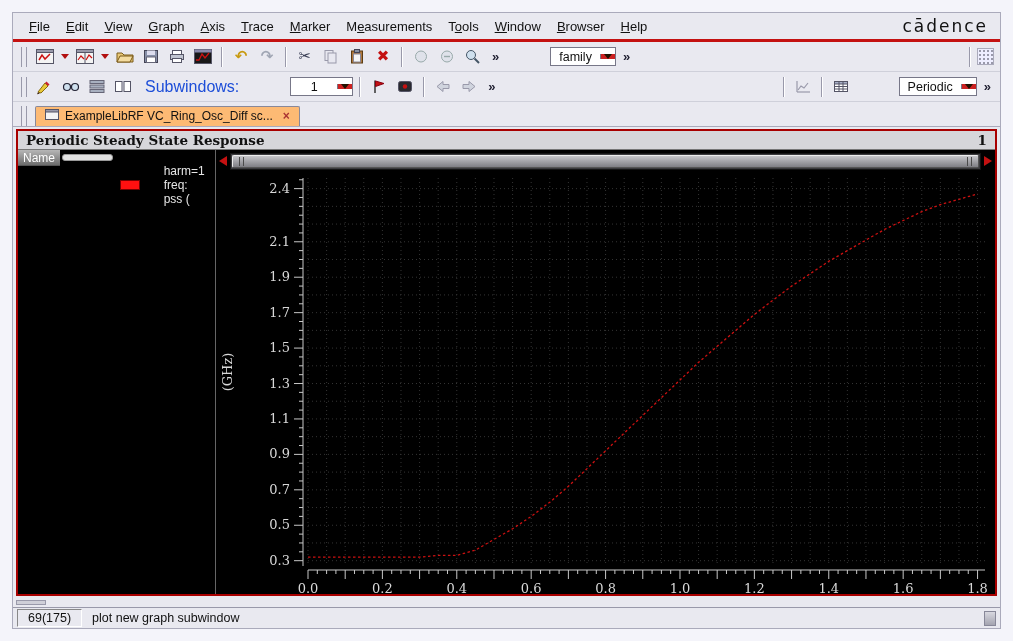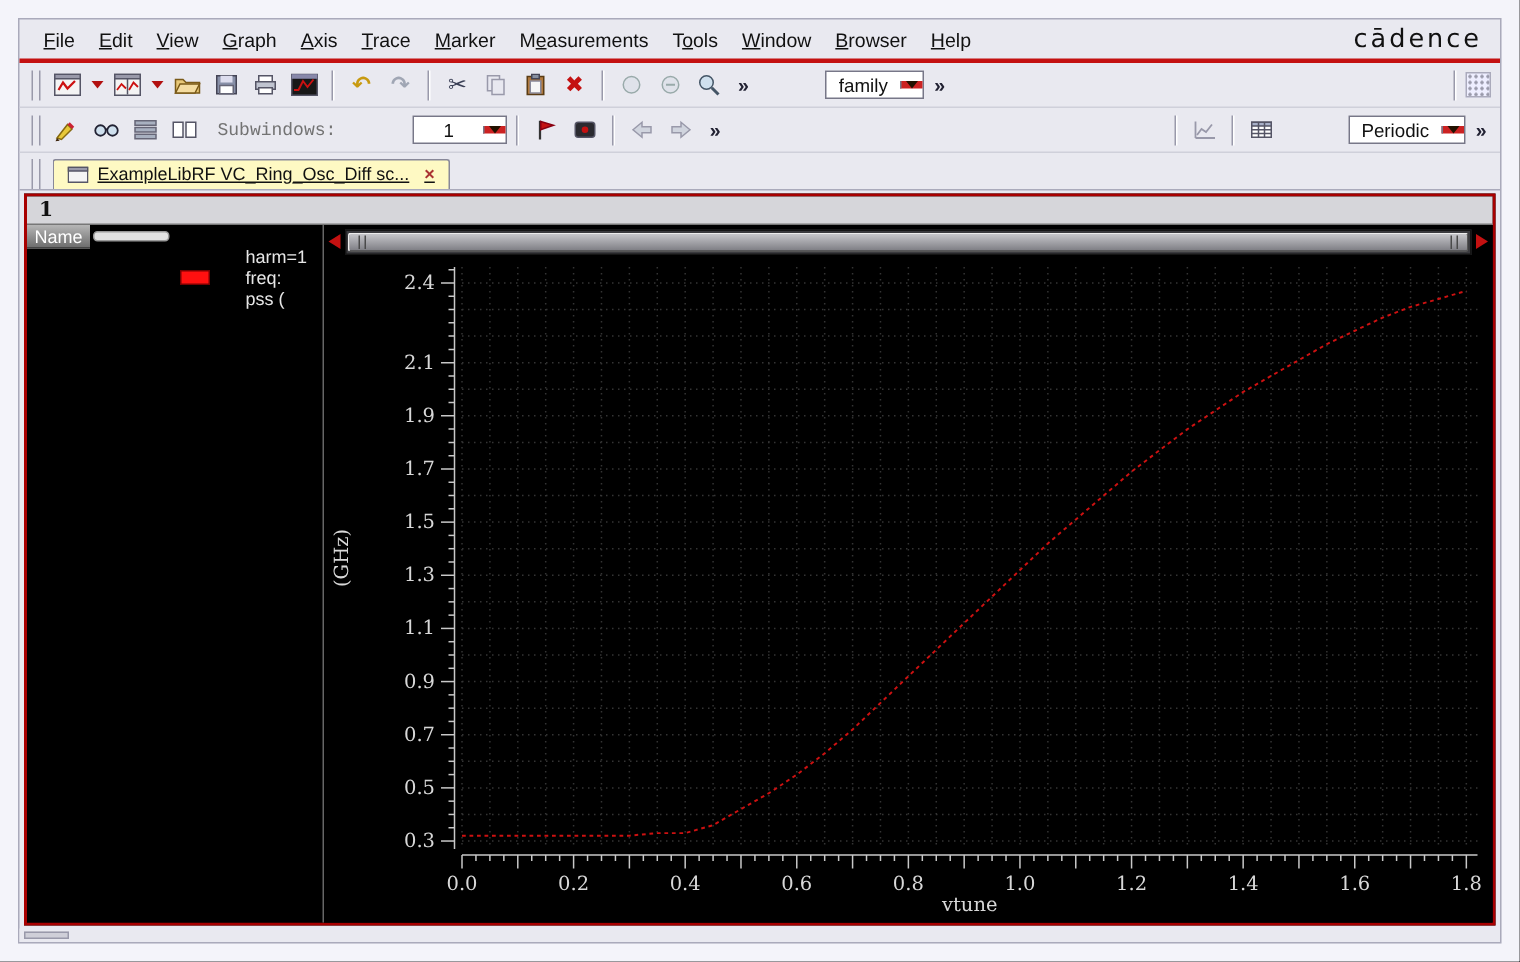--- a/index.html
+++ b/index.html
@@ -36,31 +36,31 @@
   .ovf { font-size:13px; font-weight:bold; color:#223; margin:0 5px; }
   .caretbtn { width:12px; height:20px; display:flex; align-items:center; justify-content:center; }
   .caret { width:0; height:0; border-left:4px solid transparent; border-right:4px solid transparent;
            border-top:5px solid #b21010; }
   .combo { display:flex; align-items:center; border:1px solid #778; background:#fff; height:19px;margin-left:44px; }
   .combo .val { padding:1px 8px 0; font-size:12.5px; min-width:46px; color:#111; }
   .combo .cbtn { width:15px; background:#c22; border-left:1px solid #778;
                  display:flex; align-items:center; justify-content:center; }
   .combo .cbtn::after { content:''; border-left:4px solid transparent; border-right:4px solid transparent;
                         border-top:5px solid #210; }
-  .tlabel { font-size:12px; margin:0 5px 0 8px; color:#737373; white-space:nowrap;font-family:Liberation Mono, monospace; }
+  .tlabel { font-size:16px; margin:0 5px 0 8px; color:#1d4ed8; white-space:nowrap; }
   .spacer { flex:1; }
   .dotbox { width:17px; height:17px; border:1px solid #aab; margin-right:2px;
             background-image:radial-gradient(#99a 1px, transparent 1.2px); background-size:4px 4px;
             background-color:#eef; }
 
   
   .tabbar { height:25px; display:flex; align-items:flex-end; padding:2px 4px 0; gap:4px;
             border-bottom:1px solid #aab; flex:0 0 auto; }
-  .tab { display:flex; align-items:center; gap:6px; background:#fef9c3; border:1px solid #889;
-         border-bottom:none; padding:2px 9px 3px; font-size:12px; border-radius:2px 2px 0 0; color:#111;text-decoration:underline; }
+  .tab { display:flex; align-items:flex-start; gap:6px; background:#fdba74; border:1px solid #889;
+         border-bottom:none; padding:2px 9px 3px; font-size:12px; border-radius:2px 2px 0 0; color:#111; }
   .tabclose { color:#a33; font-weight:bold; font-size:12px; margin-left:4px; }
 
   
   .graphwrap { flex:1 1 auto; min-height:0; padding:2px 3px; }
   .graphwin { height:100%; border:2px solid #a80000; background:#000; display:flex; flex-direction:column; }
   .gtitle { height:19px; flex:0 0 auto; display:flex; justify-content:space-between; align-items:center;
             padding:0 8px; background:#d6d6da; border-bottom:1px solid #777;
             font-family:"DejaVu Serif","Liberation Serif",serif; font-weight:bold; font-size:13.5px; color:#111; }
   .gbody { flex:1 1 auto; min-height:0; display:flex; }
 
@@ -363,20 +363,21 @@
         <rect x="0.5" y="0.5" width="13" height="2.5" fill="#99a" stroke="#556"></rect>
       </svg>
       <span>ExampleLibRF VC_Ring_Osc_Diff sc...</span>
       <span class="tabclose">×</span>
     </div>
   </div>
 
   <div class="graphwrap">
     <div class="graphwin">
       <div class="gtitle">
+        <span>Periodic Steady State Response</span>
         <span>1</span>
       </div>
       <div class="gbody">
 
         <div class="panel">
           <div class="phead">Name</div>
           <div class="pslider"></div>
           <div class="legend-list">
                 <div class="legend-row">
                   <span class="swatch" style="background: rgb(255, 16, 16);"></span>
@@ -604,15 +605,20 @@
               </div>
         </div>
 
       </div>
     </div>
   </div>
 
   <div class="thinstrip">
     <div class="mini-handle"></div>
   </div>
+  <div class="statusbar">
+    <span class="scell">69(175)</span>
+    <span class="smsg">plot new graph subwindow</span>
+    <span class="sscroll"></span>
+  </div>
 
 </div>
 </div>
 
 </body></html>

